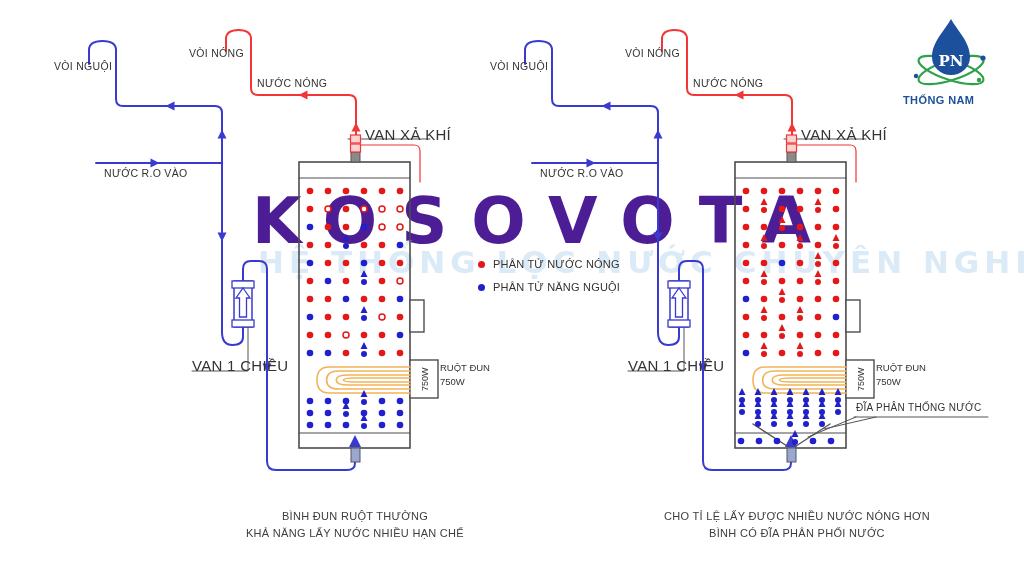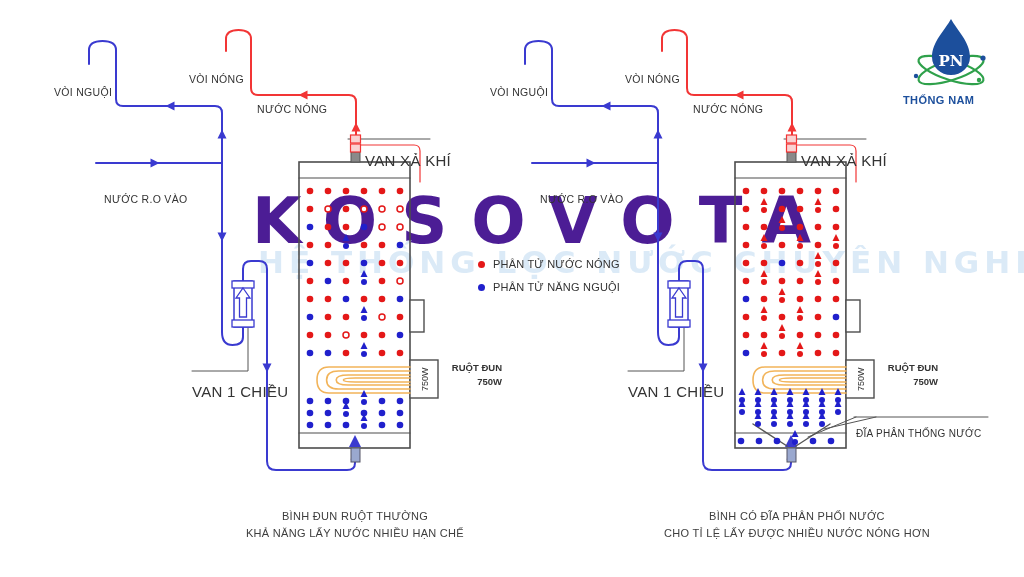--- a/index.html
+++ b/index.html
@@ -5,23 +5,23 @@
   html,body{margin:0;padding:0;background:#fff;}
   .canvas{position:relative;width:1024px;height:577px;background:#fff;overflow:hidden;
           font-family:"Liberation Sans","DejaVu Sans",sans-serif;}
   
   .wm{position:absolute;z-index:1;font-weight:bold;white-space:nowrap;user-select:none;}
   .wm1{left:252px;top:184px;font-size:64px;letter-spacing:24px;color:#c6dbef;font-family:"DejaVu Sans",sans-serif;}
   .wm2{left:258px;top:244px;font-size:31px;letter-spacing:5px;color:#dbeaf7;font-family:"DejaVu Sans",sans-serif;}
   
   #diagram-svg{position:absolute;left:0;top:0;z-index:2;}
   
-  .lbl{position:absolute;z-index:3;font-size:10.5px;color:#333;letter-spacing:.3px;white-space:nowrap;margin-top:26px;}
+  .lbl{position:absolute;z-index:3;font-size:10.5px;color:#333;letter-spacing:.3px;white-space:nowrap;}
   .sm{font-size:15px;}
-  .heater-lbl{position:absolute;z-index:3;width:62px;text-align:right;font-size:9.5px;color:#333;line-height:14px;font-weight:bold;}
+  .heater-lbl{position:absolute;z-index:3;width:62px;text-align:left;font-size:9.5px;color:#333;line-height:14px;}
   .caption{position:absolute;z-index:3;text-align:center;font-size:11px;line-height:16.5px;color:#3d3d3d;letter-spacing:.3px;}
   
   .legend{position:absolute;left:478px;top:258px;z-index:3;}
   .legend-row{display:flex;align-items:center;height:12px;margin-bottom:11px;}
   .legend-dot{width:7px;height:7px;border-radius:50%;margin-right:8px;flex:0 0 auto;}
   .legend-text{font-size:11px;color:#333;letter-spacing:.2px;white-space:nowrap;}
   
   .logo{position:absolute;left:903px;top:14px;width:100px;z-index:3;text-align:left;}
   .logo-name{font-size:11px;font-weight:bold;letter-spacing:.4px;margin-top:-2px;}
 </style>
@@ -364,22 +364,22 @@
       <span class="legend-dot" id="legend-dot-cold" style="background: rgb(32, 32, 204);"></span>
       <span class="legend-text">PHÂN TỬ NĂNG NGUỘI</span>
     </div>
   </div>
 
   <div class="caption" style="left:232px;top:508px;width:246px">
     <div>BÌNH ĐUN RUỘT THƯỜNG</div>
     <div>KHẢ NĂNG LẤY NƯỚC NHIỀU HẠN CHẾ</div>
   </div>
   <div class="caption" style="left:652px;top:508px;width:290px">
+    <div>CHO TỈ LỆ LẤY ĐƯỢC NHIỀU NƯỚC NÓNG HƠN</div>
     <div>BÌNH CÓ ĐĨA PHÂN PHỐI NƯỚC</div>
-    <div>CHO TỈ LỆ LẤY ĐƯỢC NHIỀU NƯỚC NÓNG HƠN</div>
   </div>
 
   <div class="logo">
     <svg width="100" height="78" viewBox="0 0 100 78">
       <ellipse id="orbit1" cx="48" cy="56" rx="34" ry="10" fill="none" stroke-width="2.2" transform="rotate(-18 48 56)" stroke="#2fa14b"></ellipse>
       <ellipse id="orbit2" cx="48" cy="56" rx="34" ry="10" fill="none" stroke-width="2.2" transform="rotate(18 48 56)" stroke="#2fa14b"></ellipse>
       <path id="logo-drop" d="M 48 5 C 42 16 29 28 29 43 A 19 18 0 0 0 67 43 C 67 28 54 16 48 5 Z" fill="#1c4f9c"></path>
       <circle id="orbit-dot1" cx="80" cy="44" r="2.6" fill="#1c4f9c"></circle>
       <circle id="orbit-dot2" cx="13" cy="62" r="2.2" fill="#1c4f9c"></circle>
       <circle id="orbit-dot3" cx="76" cy="66" r="2.2" fill="#2fa14b"></circle>

